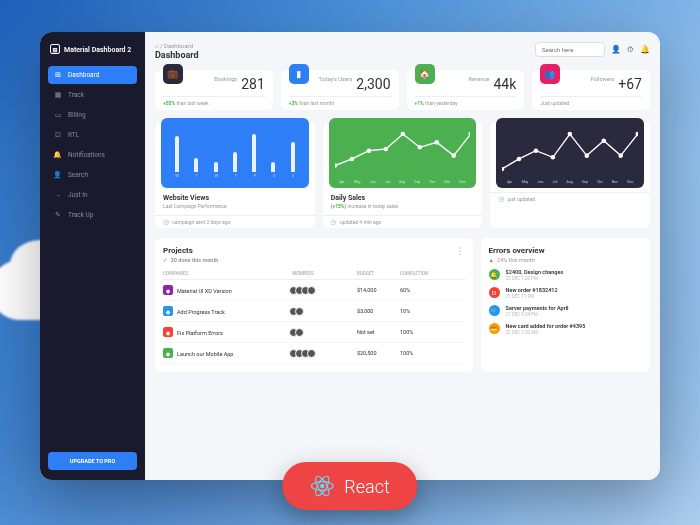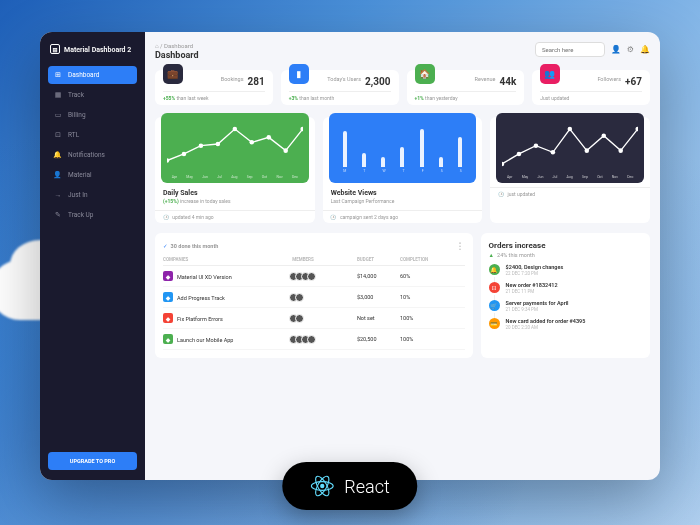--- a/index.html
+++ b/index.html
@@ -22,21 +22,21 @@
 .bc h1{font-size:9px;color:#333;font-weight:700;margin-top:1px}
 .topright{display:flex;gap:6px;align-items:center}
 .search{border:1px solid #ddd;border-radius:4px;padding:3px 6px;font-size:6px;width:70px}
 .ticon{color:#888;font-size:8px}
 .stats{display:grid;grid-template-columns:repeat(4,1fr);gap:8px;margin-bottom:12px}
 .stat{background:#fff;border-radius:6px;padding:6px 8px 4px;position:relative}
 .sicon{position:absolute;left:8px;top:-6px;width:20px;height:20px;border-radius:5px;display:flex;align-items:center;justify-content:center;color:#fff;font-size:9px}
 .sicon.dark{background:#2a2a3e}.sicon.blue{background:#2d7ef7}.sicon.green{background:#4caf50}.sicon.pink{background:#e91e63}
 .stat-top{display:flex;justify-content:flex-end;align-items:flex-start;gap:4px;margin-bottom:4px;margin-left:24px}
 .stat-lbl{font-size:5.5px;color:#999}
-.stat-val{font-size:10px;font-weight:700;color:#333}
+.stat-val{font-size:14px;font-weight:400;color:#333}
 .stat-foot{border-top:1px solid #eee;padding-top:3px;font-size:5px;color:#999}
 .stat-foot b{color:#4caf50}
 .charts{display:grid;grid-template-columns:repeat(3,1fr);gap:8px;margin-bottom:10px}
 .chart{background:#fff;border-radius:6px;overflow:visible}
 .cg{height:70px;border-radius:6px;padding:6px;position:relative;margin:0 6px;top:-4px}
 .cg.blue{background:#2d7ef7}.cg.green{background:#4caf50}.cg.dark{background:#2a2a3e}
 .bars{display:flex;align-items:flex-end;justify-content:space-around;height:48px;gap:3px;padding:0 2px}
 .bar{width:4px;background:rgba(255,255,255,.9);border-radius:2px 2px 0 0}
 .xlbl{display:flex;justify-content:space-around;font-size:3.5px;color:rgba(255,255,255,.7);margin-top:2px}
 .line{position:absolute;inset:6px}
@@ -56,21 +56,21 @@
 .trow{display:grid;grid-template-columns:3fr 1.5fr 1fr 1.5fr;padding:5px 0;font-size:5.5px;color:#333;align-items:center;border-bottom:1px solid #f5f5f5}
 .pico{width:10px;height:10px;border-radius:2px;margin-right:4px;display:inline-flex;align-items:center;justify-content:center;font-size:6px;color:#fff}
 .avatars{display:flex}
 .av{width:9px;height:9px;border-radius:50%;background:#555;border:1px solid #fff;margin-left:-3px}
 .tl{margin-top:6px}
 .tli{display:flex;gap:6px;margin-bottom:6px;position:relative}
 .tdot{width:11px;height:11px;border-radius:50%;display:flex;align-items:center;justify-content:center;font-size:6px;color:#fff;flex-shrink:0}
 .tli:not(:last-child):before{content:'';position:absolute;left:5px;top:13px;width:1px;height:12px;background:#eee}
 .ttxt{font-size:5.5px;color:#333;font-weight:600}
 .tdate{font-size:4.5px;color:#bbb;margin-top:1px}
-.react-badge{position:absolute;left:50%;bottom:15px;transform:translateX(-50%);background:#000000;color:#fff;padding:12px 28px;border-radius:30px;display:flex;align-items:center;gap:10px;font-size:18px;font-weight:300;box-shadow:0 8px 24px rgba(0,0,0,.3)}
+.react-badge{position:absolute;left:50%;bottom:15px;transform:translateX(-50%);background:#ef4444;color:#fff;padding:12px 28px;border-radius:30px;display:flex;align-items:center;gap:10px;font-size:18px;font-weight:300;box-shadow:0 8px 24px rgba(0,0,0,.3)}
 .react-logo{width:24px;height:24px;position:relative}
 .react-logo svg{width:100%;height:100%}
 </style>
 </head>
 <body>
 
 <div class="mountains"></div>
 <div class="cloud"></div>
 
 <div class="window">
@@ -95,21 +95,21 @@
         <div class="nav-item">
           <span class="nav-icon">⊡</span>
           <span>RTL</span>
         </div>
         <div class="nav-item">
           <span class="nav-icon">🔔</span>
           <span>Notifications</span>
         </div>
         <div class="nav-item">
           <span class="nav-icon">👤</span>
-          <span>Material</span>
+          <span>Search</span>
         </div>
         <div class="nav-item">
           <span class="nav-icon">→</span>
           <span>Just In</span>
         </div>
         <div class="nav-item">
           <span class="nav-icon">✎</span>
           <span>Track Up</span>
         </div>
       </div>
@@ -158,20 +158,47 @@
         <div class="stat">
           <div class="sicon pink">👥</div>
     <div class="stat-top">
             <span class="stat-lbl">Followers</span>
             <span class="stat-val">+67</span>
           </div>
     <div class="stat-foot"><b></b> Just updated</div>
         </div>
       </div>
     <div class="charts" id="charts">
+        <div class="chart">
+          <div class="cg blue">
+            <div class="bars">
+              <div class="bar" style="height:75%"></div>
+              <div class="bar" style="height:30%"></div>
+              <div class="bar" style="height:20%"></div>
+              <div class="bar" style="height:41.66666666666667%"></div>
+              <div class="bar" style="height:80%"></div>
+              <div class="bar" style="height:20%"></div>
+              <div class="bar" style="height:63.33333333333333%"></div>
+            </div>
+            <div class="xlbl">
+              <span>M</span>
+              <span>T</span>
+              <span>W</span>
+              <span>T</span>
+              <span>F</span>
+              <span>S</span>
+              <span>S</span>
+            </div>
+          </div>
+    <div class="cbody">
+            <div class="ctitle">Website Views</div>
+    <div class="csub">Last Campaign Performance</div>
+          </div>
+    <div class="cfoot"><span>🕐</span>campaign sent 2 days ago</div>
+        </div>
         <div class="chart">
           <div class="cg green">
             <div class="line"><svg viewBox="0 0 150 55">
                 <polyline points="0,45.833333333333336 18.75,38.5 37.5,29.333333333333332 56.25,27.5 75,11 93.75,25.666666666666668 112.5,20.16666666666667 131.25,34.833333333333336 150,11" fill="none" stroke="#fff" stroke-width="1.5"></polyline>
                 <circle cx="0" cy="45.833333333333336" r="2.5" fill="#fff"></circle>
                 <circle cx="18.75" cy="38.5" r="2.5" fill="#fff"></circle>
                 <circle cx="37.5" cy="29.333333333333332" r="2.5" fill="#fff"></circle>
                 <circle cx="56.25" cy="27.5" r="2.5" fill="#fff"></circle>
                 <circle cx="75" cy="11" r="2.5" fill="#fff"></circle>
                 <circle cx="93.75" cy="25.666666666666668" r="2.5" fill="#fff"></circle>
@@ -190,47 +217,20 @@
                 <span>Dec</span>
               </div></div>
           </div>
     <div class="cbody">
             <div class="ctitle">Daily Sales</div>
     <div class="csub"><b>(+15%)</b> increase in today sales</div>
           </div>
     <div class="cfoot"><span>🕐</span>updated 4 min ago</div>
         </div>
         <div class="chart">
-          <div class="cg blue">
-            <div class="bars">
-              <div class="bar" style="height:75%"></div>
-              <div class="bar" style="height:30%"></div>
-              <div class="bar" style="height:20%"></div>
-              <div class="bar" style="height:41.66666666666667%"></div>
-              <div class="bar" style="height:80%"></div>
-              <div class="bar" style="height:20%"></div>
-              <div class="bar" style="height:63.33333333333333%"></div>
-            </div>
-            <div class="xlbl">
-              <span>M</span>
-              <span>T</span>
-              <span>W</span>
-              <span>T</span>
-              <span>F</span>
-              <span>S</span>
-              <span>S</span>
-            </div>
-          </div>
-    <div class="cbody">
-            <div class="ctitle">Website Views</div>
-    <div class="csub">Last Campaign Performance</div>
-          </div>
-    <div class="cfoot"><span>🕐</span>campaign sent 2 days ago</div>
-        </div>
-        <div class="chart">
           <div class="cg dark">
             <div class="line"><svg viewBox="0 0 150 55">
                 <polyline points="0,49.5 18.75,38.5 37.5,29.333333333333332 56.25,36.66666666666667 75,11 93.75,34.833333333333336 112.5,18.333333333333336 131.25,34.833333333333336 150,11" fill="none" stroke="#fff" stroke-width="1.5"></polyline>
                 <circle cx="0" cy="49.5" r="2.5" fill="#fff"></circle>
                 <circle cx="18.75" cy="38.5" r="2.5" fill="#fff"></circle>
                 <circle cx="37.5" cy="29.333333333333332" r="2.5" fill="#fff"></circle>
                 <circle cx="56.25" cy="36.66666666666667" r="2.5" fill="#fff"></circle>
                 <circle cx="75" cy="11" r="2.5" fill="#fff"></circle>
                 <circle cx="93.75" cy="34.833333333333336" r="2.5" fill="#fff"></circle>
                 <circle cx="112.5" cy="18.333333333333336" r="2.5" fill="#fff"></circle>
@@ -247,20 +247,21 @@
                 <span>Nov</span>
                 <span>Dec</span>
               </div></div>
           </div>
     <div class="cfoot"><span>🕐</span>just updated</div>
         </div>
       </div>
 
     <div class="bottom">
       <div class="panel">
+        <div class="ptitle">Projects</div>
         <div class="psub">
             <span style="color:#2d7ef7">✓</span>
             <b>30 done this month</b>
           </div>
         <span class="dots">⋮</span>
         <div class="thead" id="thead">
             <span>COMPANIES</span>
             <span>MEMBERS</span>
             <span>BUDGET</span>
             <span>COMPLETION</span>
@@ -302,21 +303,21 @@
                 <span class="av"></span>
                 <span class="av"></span>
                 <span class="av"></span>
               </span>
     <span>$20,500</span>
     <span>100%</span>
             </div>
           </div>
       </div>
       <div class="panel">
-        <div class="ptitle">Orders increase</div>
+        <div class="ptitle">Errors overview</div>
         <div class="psub">
             <span style="color:#4caf50">▲</span>
             <span>24% this month</span>
           </div>
         <div class="tl" id="tl">
             <div class="tli">
               <span class="tdot" style="background:#4caf50">🔔</span>
     <div>
                 <div class="ttxt">$2400, Design changes</div>
     <div class="tdate">22 DEC 7:20 PM</div>

